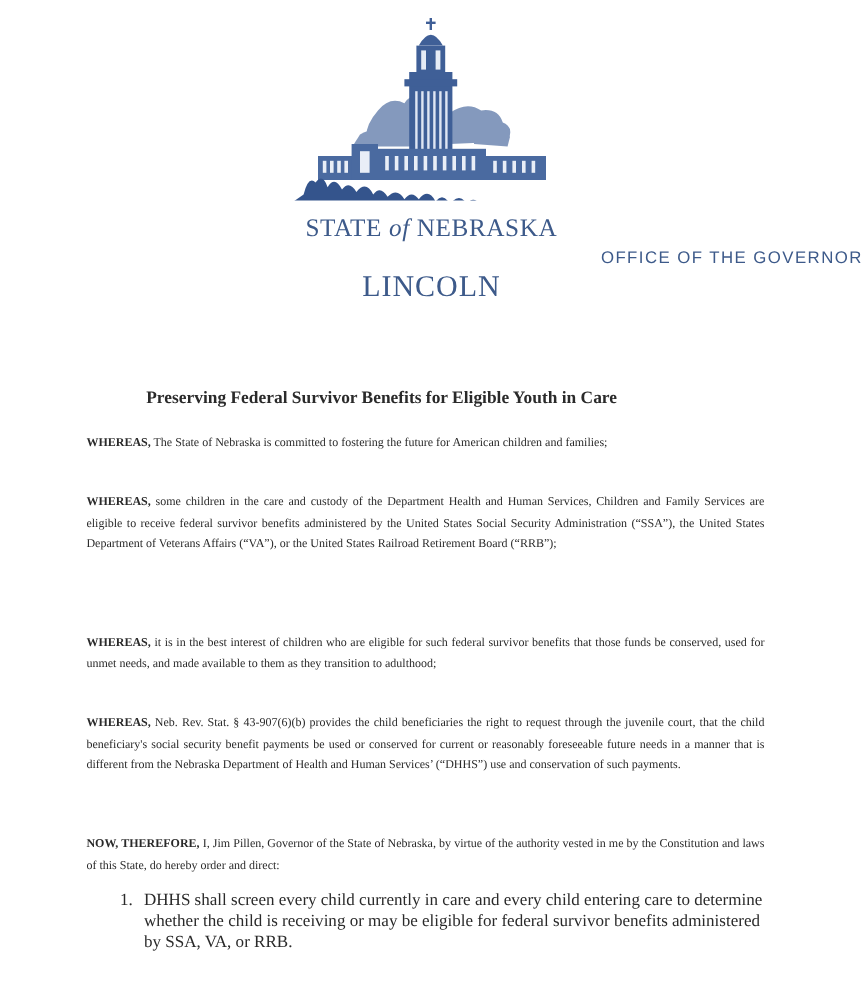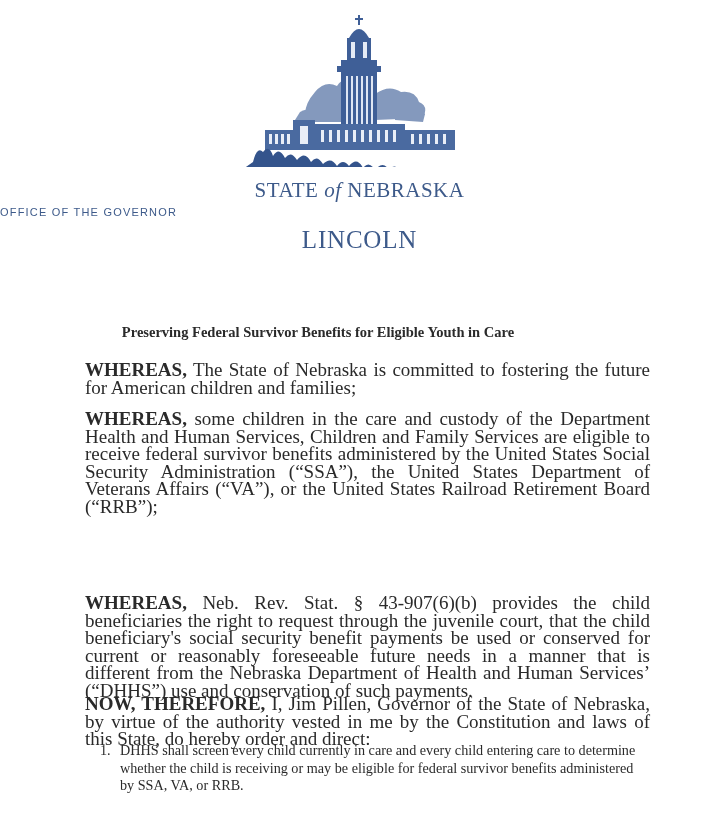--- a/index.html
+++ b/index.html
@@ -45,22 +45,22 @@
       color: #3d5a8a;
       font-family: "Liberation Serif", serif;
     }
     .state-title .of {
       font-style: italic;
     }
     .office {
       position: absolute;
       left: 0; width: 719px;
       top: 206px;
-      text-align: left;
-      font-size: 11px;
+      text-align: right;
+      font-size: 14px;
       letter-spacing: 1.2px;
       color: #3d5a8a;
       font-family: "Liberation Sans", sans-serif;
     }
     .city {
       position: absolute;
       left: 0; width: 719px;
       top: 226px;
       text-align: center;
       font-size: 25px;
@@ -80,23 +80,23 @@
       position: absolute;
       left: 0; width: 636px;
       top: 324px;
       text-align: center;
       font-weight: bold;
       font-size: 14.5px;
       color: #2a2a2a;
     }
     .body-text {
       position: absolute;
-      left: 85px;
+      left: 72px;
       width: 565px;
-      font-size: 19px;
+      font-size: 10px;
       line-height: 17.5px;
       text-align: justify;
       color: #2a2a2a;
     }
     .body-text .lead {
       font-weight: bold;
     }
     .list-item {
       position: absolute;
       left: 100px;
@@ -193,20 +193,21 @@
     <div class="city">LINCOLN</div>
   </div>
 
   <div class="eo-subtitle">Preserving Federal Survivor Benefits for Eligible Youth in Care</div>
 
   <div class="body-text" style="top:361px;"><span class="lead">WHEREAS,</span><span> The State of Nebraska is committed to fostering the future for American children and families;</span></div>
 
   <div class="body-text" style="top:410px;"><span class="lead">WHEREAS,</span><span> some children in the care and custody of the Department Health and Human Services, Children and Family Services are eligible to receive federal survivor benefits administered by the United States Social Security Administration (“SSA”), the United States Department of Veterans Affairs (“VA”), or the United States Railroad Retirement Board (“RRB”);</span></div>
 
 
+  <div class="body-text" style="top:527px;"><span class="lead">WHEREAS,</span><span> it is in the best interest of children who are eligible for such federal survivor benefits that those funds be conserved, used for unmet needs, and made available to them as they transition to adulthood;</span></div>
 
   <div class="body-text" style="top:594px;"><span class="lead">WHEREAS,</span><span> Neb. Rev. Stat. § 43-907(6)(b) provides the child beneficiaries the right to request through the juvenile court, that the child beneficiary's social security benefit payments be used or conserved for current or reasonably foreseeable future needs in a manner that is different from the Nebraska Department of Health and Human Services’ (“DHHS”) use and conservation of such payments.</span></div>
 
   <div class="body-text" style="top:695px;"><span class="lead">NOW, THEREFORE,</span><span> I, Jim Pillen, Governor of the State of Nebraska, by virtue of the authority vested in me by the Constitution and laws of this State, do hereby order and direct:</span></div>
 
   <div class="list-item" style="top:742px;">
     <span class="num">1.</span>
     <span class="txt">DHHS shall screen every child currently in care and every child entering care to determine whether the child is receiving or may be eligible for federal survivor benefits administered by SSA, VA, or RRB.</span>
   </div>
 

